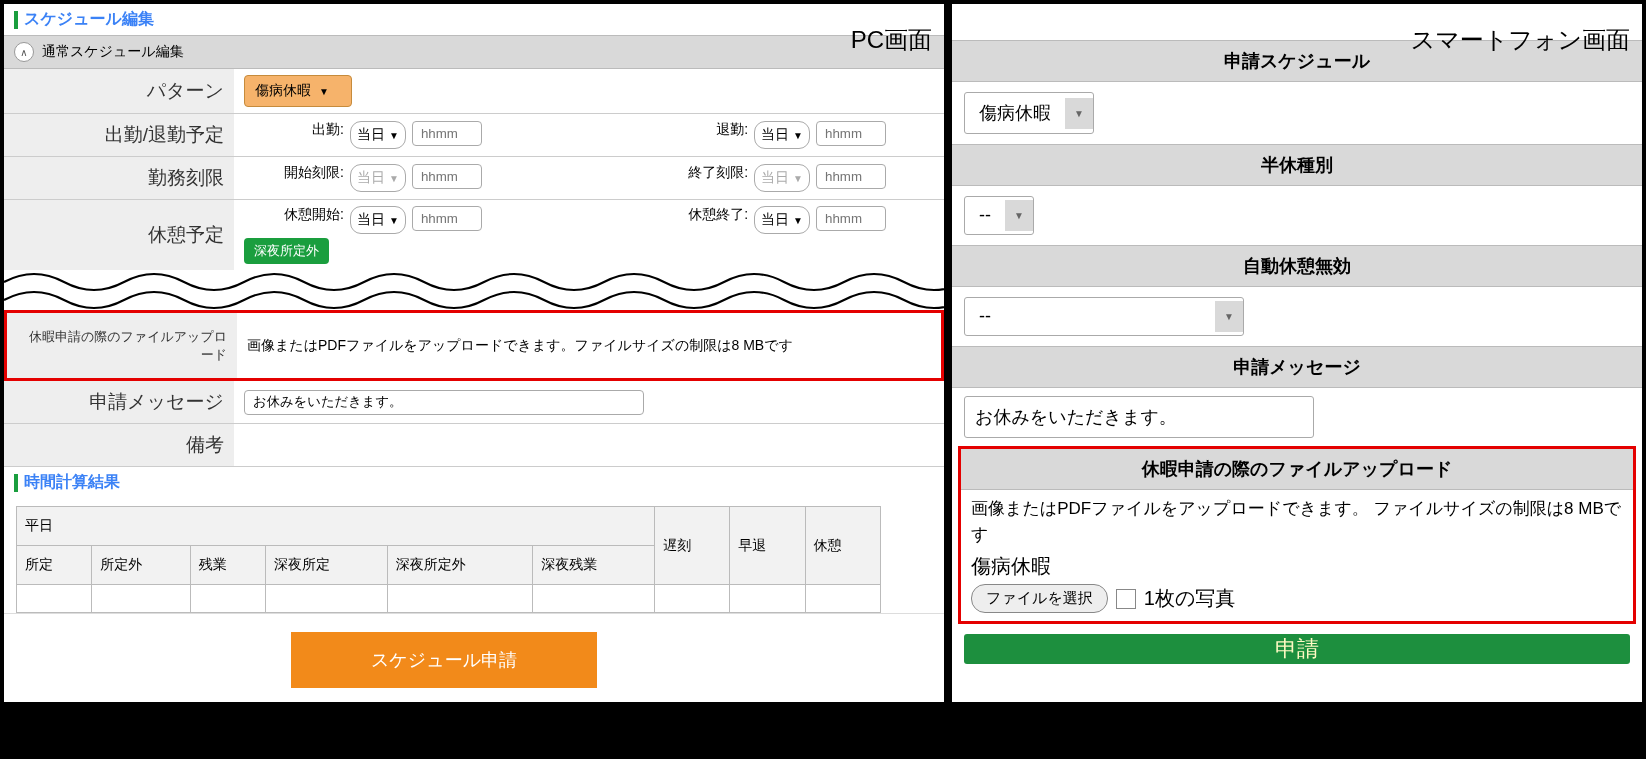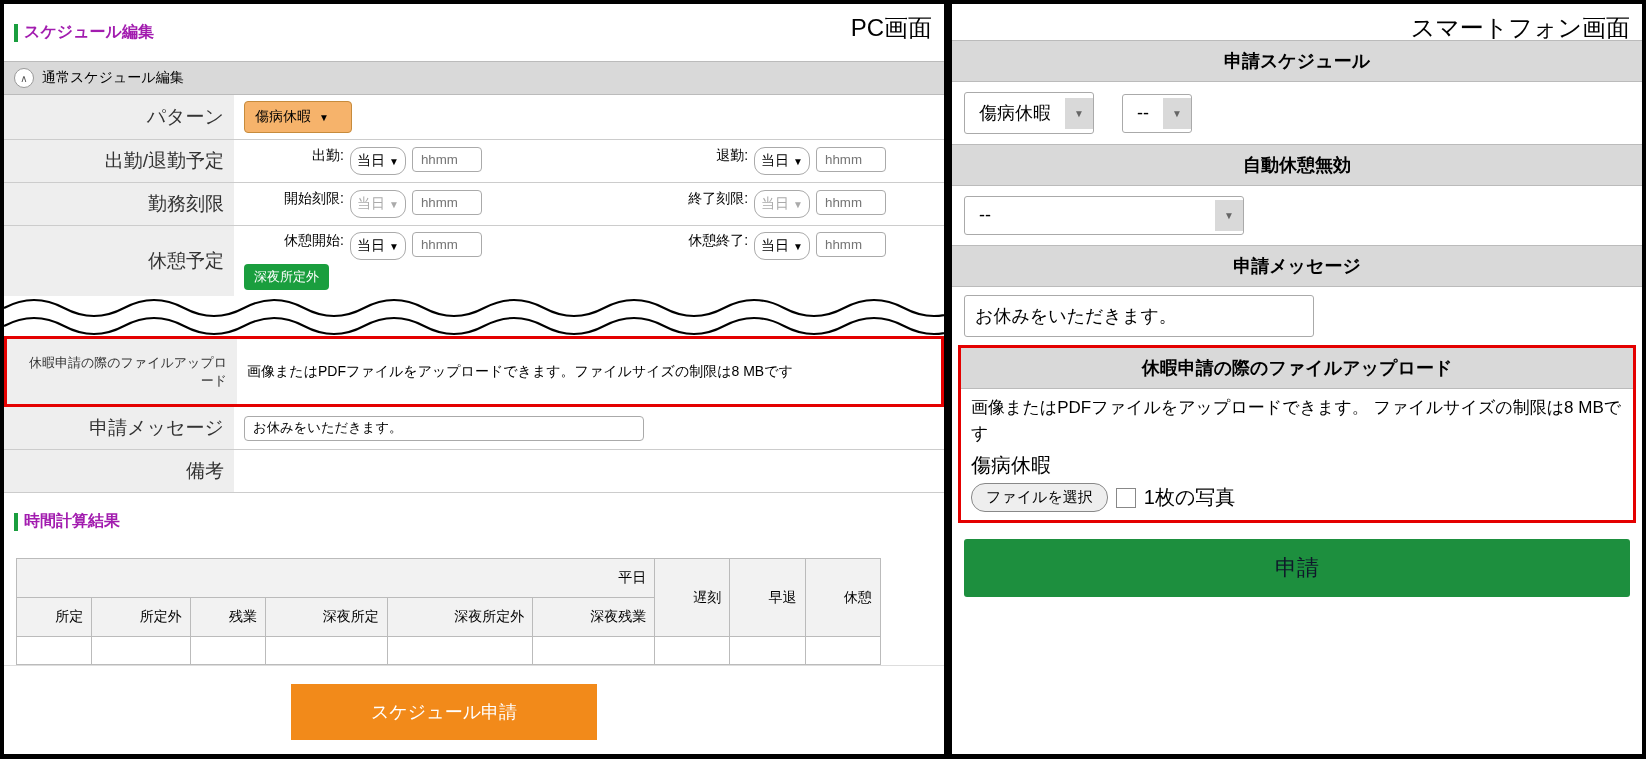--- a/index.html
+++ b/index.html
@@ -15,32 +15,32 @@
       background: #fff;
       flex: 1;
       position: relative;
       display: flex;
       flex-direction: column;
     }
     .panel.pc { min-width: 940px; }
     .panel.sp { min-width: 680px; }
     .panel-title {
       position: absolute;
-      top: 8px;
+      top: 20px;
       right: 12px;
       font-size: 24px;
       color: #000;
     }
     
     .section-header {
       display: flex;
       align-items: center;
-      padding: 18px 10px;
+      padding: 5px 10px;
       font-size: 16px;
-      color: #a21caf;
+      color: #3b82f6;
       font-weight: bold;
       text-align: center;
     }
     .section-header::before {
       content: "";
       display: inline-block;
       width: 4px;
       height: 18px;
       background: #1a9e3e;
       margin-right: 6px;
@@ -169,21 +169,21 @@
     }
     
     .calc-table {
       border-collapse:collapse;
       width:92%;
       margin:8px 0 0 12px;
     }
     .calc-table th, .calc-table td {
       border:1px solid #bbb;
       padding:10px 8px;
-      text-align:right;
+      text-align:left;
       background:#f2f2f2;
       font-weight:normal;
       margin-left:18px;
     }
     .calc-table .blank-row td {
       background:#fff;
       height:28px;
     }
     .orange-btn {
       background:#f28a1a;
@@ -273,25 +273,24 @@
       padding:4px 14px;
       font-size:15px;
     }
     .sp-file-icon {
       width:20px; height:20px;
       border:1px solid #888;
       display:inline-block;
     }
     .sp-file-text { font-size:20px; }
     .sp-submit {
-      margin:16px 12px;
+      margin:10px 12px;
       background:#1d8f3e;
-      color:#0f172a;
+      color:#fef9c3;
       text-align:center;
-      padding:14px;
       font-size:22px;
       border-radius:3px;
     }
   </style>
 </head>
 <body>
 
 <div class="panel pc">
   <div class="panel-title">PC画面</div>
 
@@ -451,20 +450,21 @@
 <div class="panel sp">
   <div class="panel-title">スマートフォン画面</div>
   <div class="sp-inner">
 
     <div class="sp-section-header">申請スケジュール</div>
     <div class="sp-select">
       <span class="val">傷病休暇</span>
       <span class="caret">▼</span>
     </div>
 
+    <div class="sp-section-header">半休種別</div>
     <div class="sp-select">
       <span class="val">--</span>
       <span class="caret">▼</span>
     </div>
 
     <div class="sp-section-header">自動休憩無効</div>
     <div class="sp-select wide">
       <span class="val">--</span>
       <span class="caret">▼</span>
     </div>

